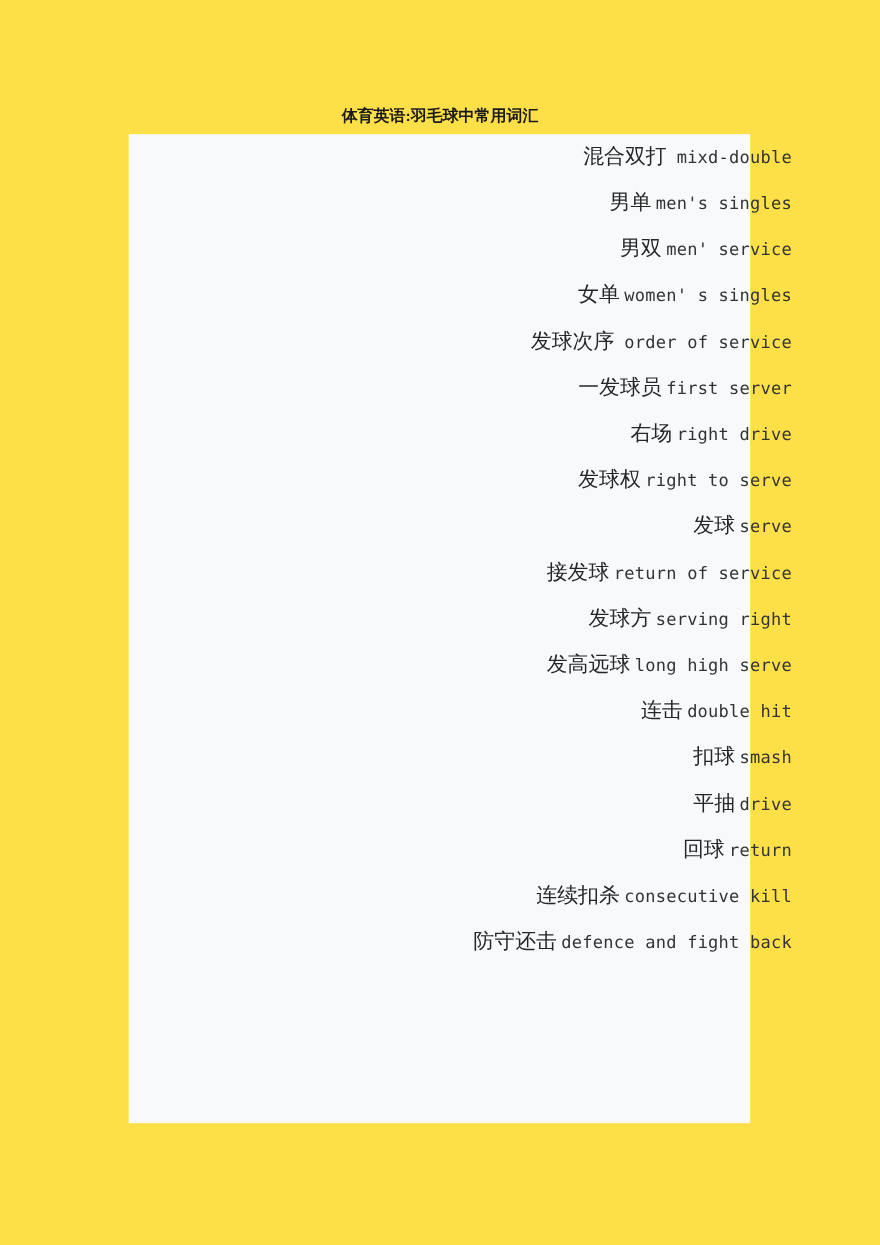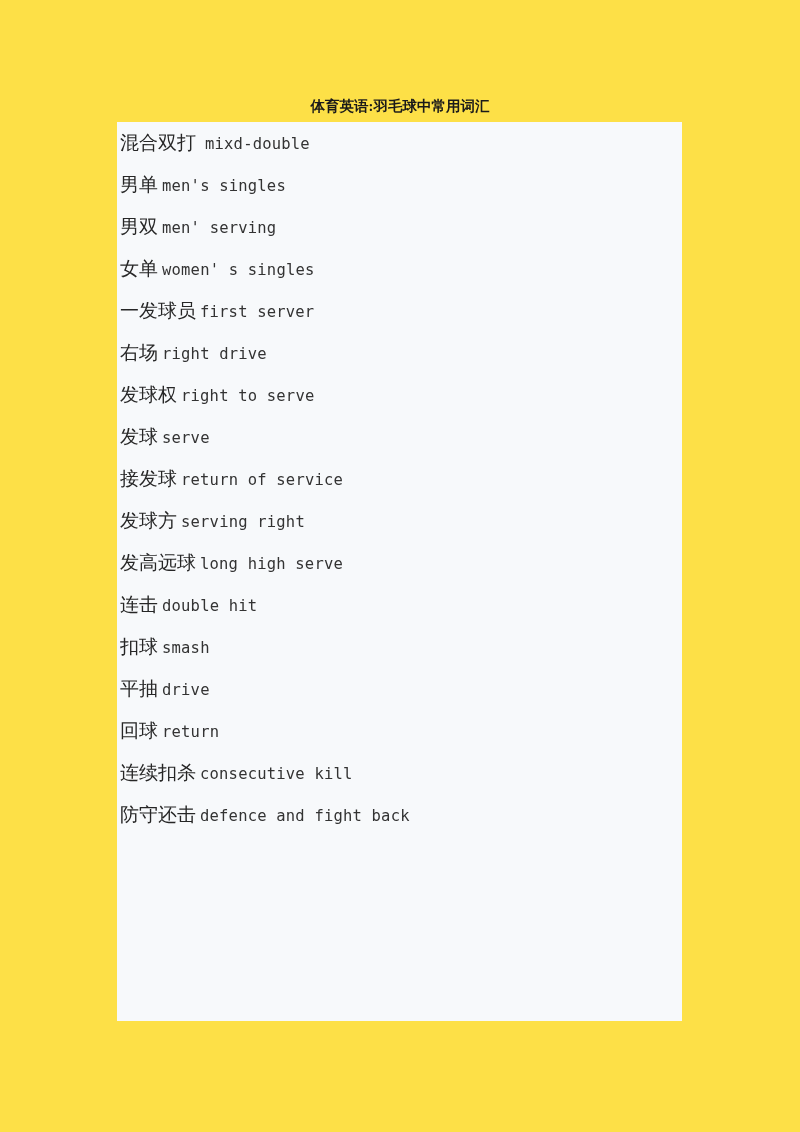--- a/index.html
+++ b/index.html
@@ -57,20 +57,21 @@
     padding: 0;
     list-style: none;
   }
 
   .term-line {
     height: 42px;
     line-height: 42px;
     white-space: nowrap;
     color: #262626;
     font-size: 0;
+    text-align: right;
   }
 
   .term-cn {
     font-family: "Liberation Serif", "DejaVu Serif", serif;
     font-size: 19px;
     color: #262626;
     vertical-align: baseline;
   }
 
   .term-en {
@@ -89,22 +90,23 @@
 
 <div class="page">
 
   <div class="doc-title">体育英语:羽毛球中常用词汇</div>
 
   <div class="content-block"></div>
 
   <ul class="term-list" id="term-list">
       <li class="term-line"><span class="term-cn">混合双打</span><span class="gap-wide"></span><span class="term-en">mixd-double</span></li>
       <li class="term-line"><span class="term-cn">男单</span><span class="gap-narrow"></span><span class="term-en">men's singles</span></li>
-      <li class="term-line"><span class="term-cn">男双</span><span class="gap-narrow"></span><span class="term-en">men' serving</span></li>
+      <li class="term-line"><span class="term-cn">男双</span><span class="gap-narrow"></span><span class="term-en">men' service</span></li>
       <li class="term-line"><span class="term-cn">女单</span><span class="gap-narrow"></span><span class="term-en">women' s singles</span></li>
+      <li class="term-line"><span class="term-cn">发球次序</span><span class="gap-wide"></span><span class="term-en">order of service</span></li>
       <li class="term-line"><span class="term-cn">一发球员</span><span class="gap-narrow"></span><span class="term-en">first server</span></li>
       <li class="term-line"><span class="term-cn">右场</span><span class="gap-narrow"></span><span class="term-en">right drive</span></li>
       <li class="term-line"><span class="term-cn">发球权</span><span class="gap-narrow"></span><span class="term-en">right to serve</span></li>
       <li class="term-line"><span class="term-cn">发球</span><span class="gap-narrow"></span><span class="term-en">serve</span></li>
       <li class="term-line"><span class="term-cn">接发球</span><span class="gap-narrow"></span><span class="term-en">return of service</span></li>
       <li class="term-line"><span class="term-cn">发球方</span><span class="gap-narrow"></span><span class="term-en">serving right</span></li>
       <li class="term-line"><span class="term-cn">发高远球</span><span class="gap-narrow"></span><span class="term-en">long high serve</span></li>
       <li class="term-line"><span class="term-cn">连击</span><span class="gap-narrow"></span><span class="term-en">double hit</span></li>
       <li class="term-line"><span class="term-cn">扣球</span><span class="gap-narrow"></span><span class="term-en">smash</span></li>
       <li class="term-line"><span class="term-cn">平抽</span><span class="gap-narrow"></span><span class="term-en">drive</span></li>

